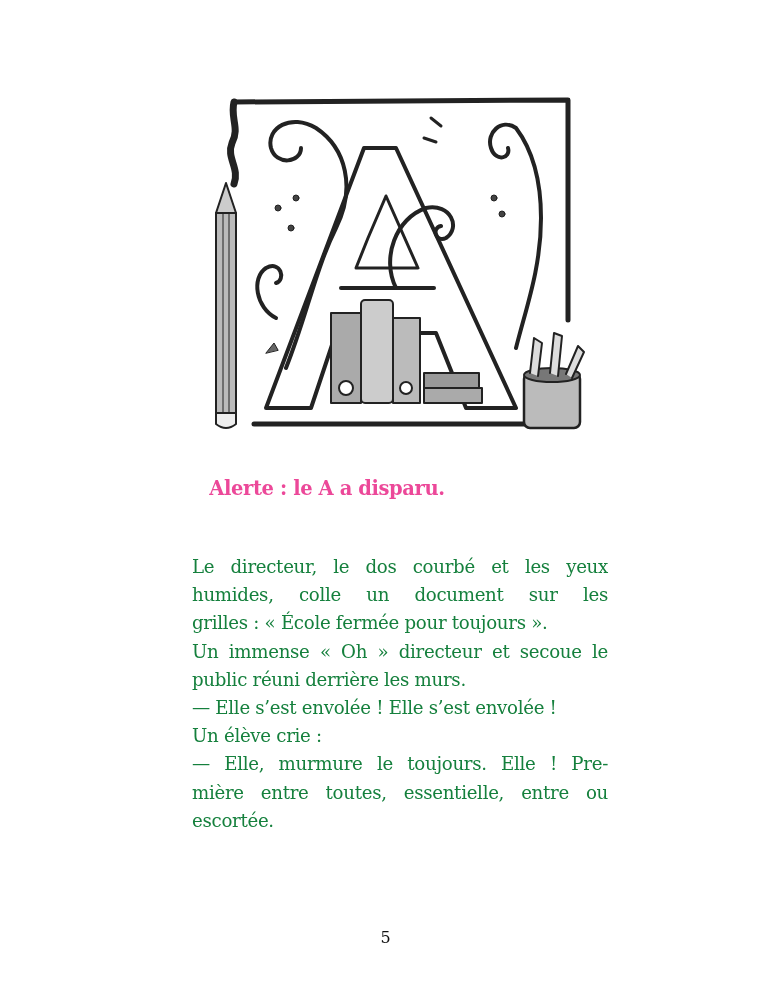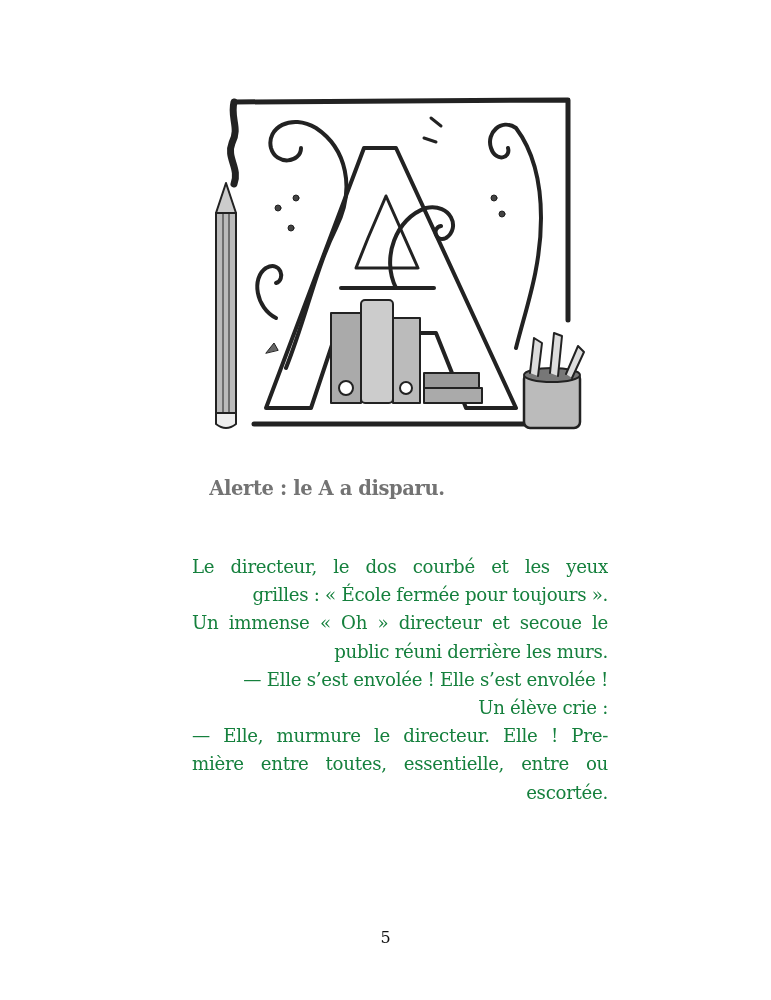--- a/index.html
+++ b/index.html
@@ -1,20 +1,20 @@
 <!DOCTYPE html>
 <html><head>
 <meta charset="utf-8">
 <style>
   html, body { margin: 0; padding: 0; background: #ffffff; }
   body { width: 771px; height: 1000px; position: relative; overflow: hidden; font-family: "DejaVu Serif", "Liberation Serif", serif; color: #111; }
   .illustration { position: absolute; left: 196px; top: 88px; width: 394px; height: 356px; }
-  .title { position: absolute; left: 0; width: 654px; top: 477px; text-align: center; font-family: "DejaVu Serif", serif; font-weight: bold; font-size: 19.5px; letter-spacing: -0.4px; color: #737373; }
+  .title { position: absolute; left: 0; width: 654px; top: 477px; text-align: center; font-family: "DejaVu Serif", serif; font-weight: bold; font-size: 19.5px; letter-spacing: -0.4px; color: #ec4899; }
   .body-text { position: absolute; left: 192px; top: 553px; width: 416px; font-family: "DejaVu Serif", serif; font-size: 18.2px; line-height: 28.2px; letter-spacing: -0.3px; color: #15803d; }
-  .line { display: block; white-space: nowrap; text-align: right; }
+  .line { display: block; white-space: nowrap; }
   .line.just { text-align: justify; text-align-last: justify; white-space: normal; }
   .page-number { position: absolute; left: 0; width: 771px; top: 928px; text-align: center; font-family: "DejaVu Serif", serif; font-size: 16px; color: #111; }
 </style>
 </head>
 <body>
 
 <div class="illustration">
   <svg width="394" height="356" viewBox="0 0 394 356" xmlns="http://www.w3.org/2000/svg">
     <g fill="none" stroke="#222" stroke-linecap="round" stroke-linejoin="round">
 
@@ -61,23 +61,24 @@
       <path d="M354 285 L358 245 L366 248 L362 288" fill="#ddd" stroke-width="2"></path>
       <path d="M370 286 L382 258 L388 264 L376 290" fill="#ddd" stroke-width="2"></path>
     </g>
   </svg>
 </div>
 
 <div class="title">Alerte : le A a disparu.</div>
 
 <div class="body-text">
   <span class="line just">Le directeur, le dos courbé et les yeux</span>
+  <span class="line just">humides, colle un document sur les</span>
   <span class="line">grilles : « École fermée pour toujours ».</span>
   <span class="line just">Un immense « Oh » directeur et secoue le</span>
   <span class="line">public réuni derrière les murs.</span>
   <span class="line">— Elle s’est envolée ! Elle s’est envolée !</span>
   <span class="line">Un élève crie :</span>
-  <span class="line just">— Elle, murmure le directeur. Elle ! Pre-</span>
+  <span class="line just">— Elle, murmure le toujours. Elle ! Pre-</span>
   <span class="line just">mière entre toutes, essentielle, entre ou</span>
   <span class="line">escortée.</span>
 </div>
 
 <div class="page-number">5</div>
 
 </body></html>

